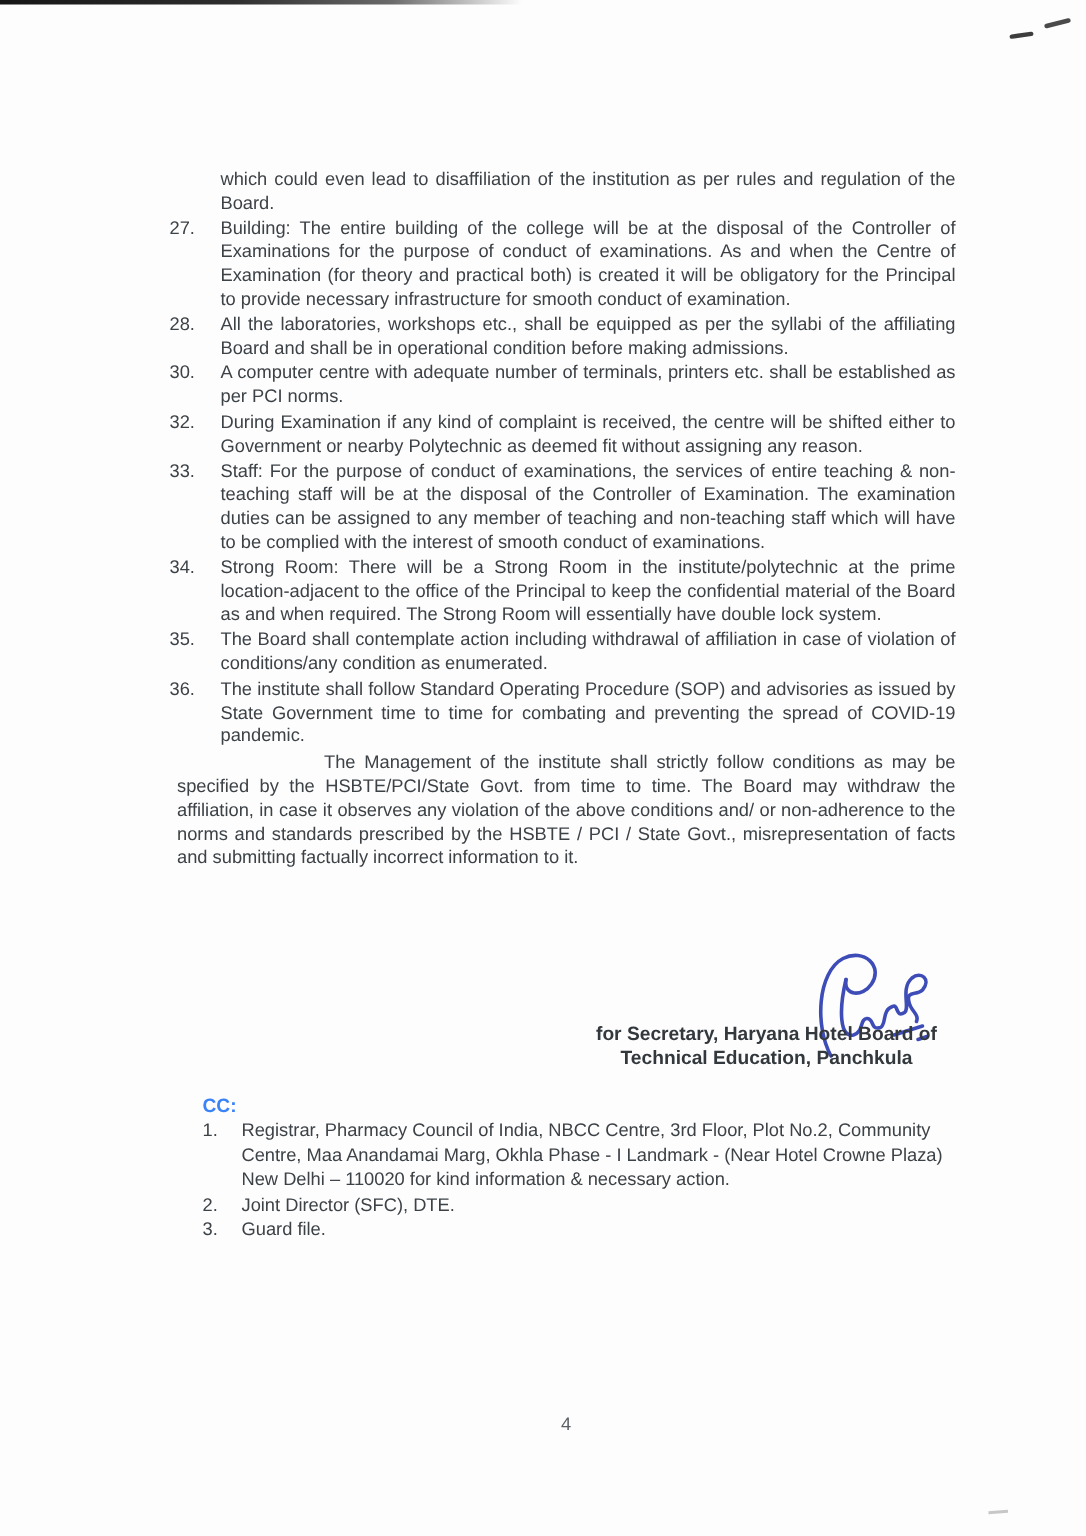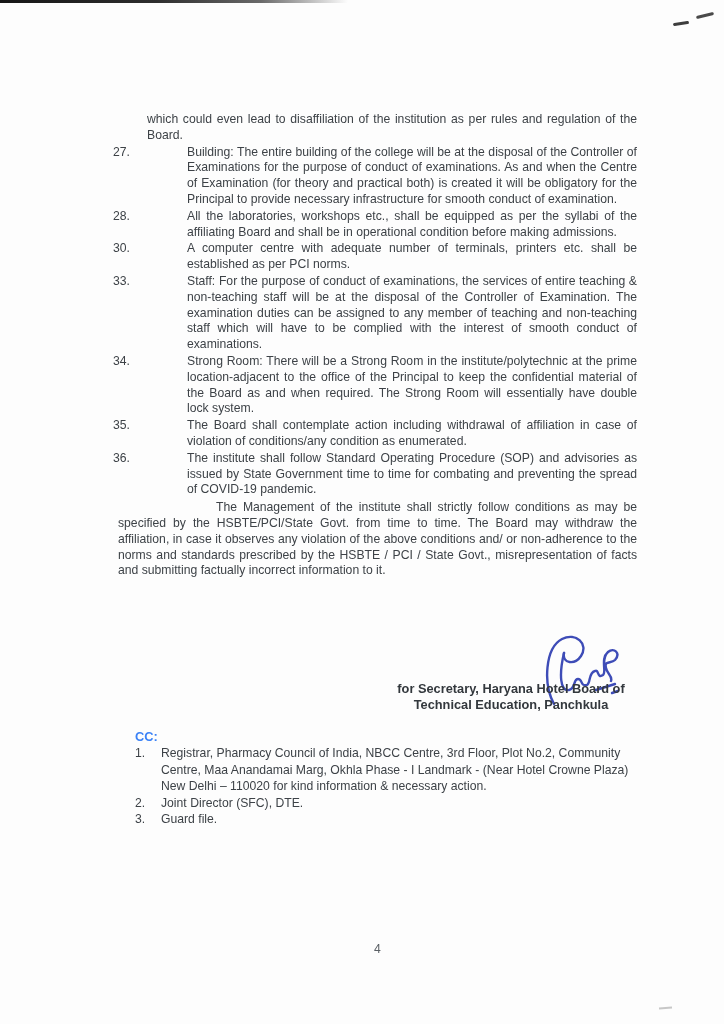--- a/index.html
+++ b/index.html
@@ -22,21 +22,21 @@
   .pen-mark{position:absolute;height:3px;border-radius:2px;background:#3d3d3d;}
   .pm1{top:22px;left:673px;width:16px;transform:rotate(-8deg);}
   .pm2{top:14px;left:696px;width:18px;transform:rotate(-14deg);background:#4a4a4a;}
   .bottom-mark{position:absolute;top:1007px;left:659px;width:13px;height:2px;background:#9a9a9a;opacity:.55;transform:rotate(-5deg);}
 
   
   .content{position:absolute;top:112px;left:113px;width:524px;}
   .cont{margin:0 0 1px 34px;width:490px;text-align:justify;}
   .li{display:flex;margin:0 0 1px 0;}
   .num{width:34px;flex:none;}
-  .txt{width:490px;text-align:justify;margin-left:40px;}
+  .txt{width:490px;text-align:justify;}
   .closing{margin:2px 0 0 5px;width:519px;text-indent:98px;text-align:justify;}
 
   
   .sig-ink{position:absolute;top:634px;left:540px;width:88px;height:80px;}
   .sig-block{
     position:absolute;top:681px;left:383px;width:256px;
     text-align:center;font-weight:bold;color:#33383d;
     font-size:12.8px;line-height:15.8px;
   }
 
@@ -66,20 +66,24 @@
       <span class="num">27.</span>
       <span class="txt">Building:  The entire building of the college will be at the disposal of the Controller of Examinations for the purpose of conduct of examinations. As and when the Centre of Examination (for theory and practical both) is created it will be obligatory for the Principal to provide necessary infrastructure for smooth conduct of examination.</span>
     </div>
     <div class="li">
       <span class="num">28.</span>
       <span class="txt">All the laboratories, workshops etc., shall be equipped as per the syllabi of the affiliating Board and shall be in operational condition before making admissions.</span>
     </div>
     <div class="li">
       <span class="num">30.</span>
       <span class="txt">A computer centre with adequate number of terminals, printers etc. shall be established as per PCI norms.</span>
+    </div>
+    <div class="li">
+      <span class="num">32.</span>
+      <span class="txt">During Examination if any kind of complaint is received, the centre will be shifted either to Government or nearby Polytechnic as deemed fit without assigning any reason.</span>
     </div>
     <div class="li">
       <span class="num">33.</span>
       <span class="txt">Staff: For the purpose of conduct of examinations, the services of entire teaching &amp; non-teaching staff will be at the disposal of the Controller of Examination. The examination duties can be assigned to any member of teaching and non-teaching staff which will have to be complied with the interest of smooth conduct of examinations.</span>
     </div>
     <div class="li">
       <span class="num">34.</span>
       <span class="txt">Strong Room: There will be a Strong Room in the institute/polytechnic at the prime location-adjacent to the office of the Principal to keep the confidential material of the Board as and when required. The Strong Room will essentially have double lock system.</span>
     </div>
     <div class="li">

